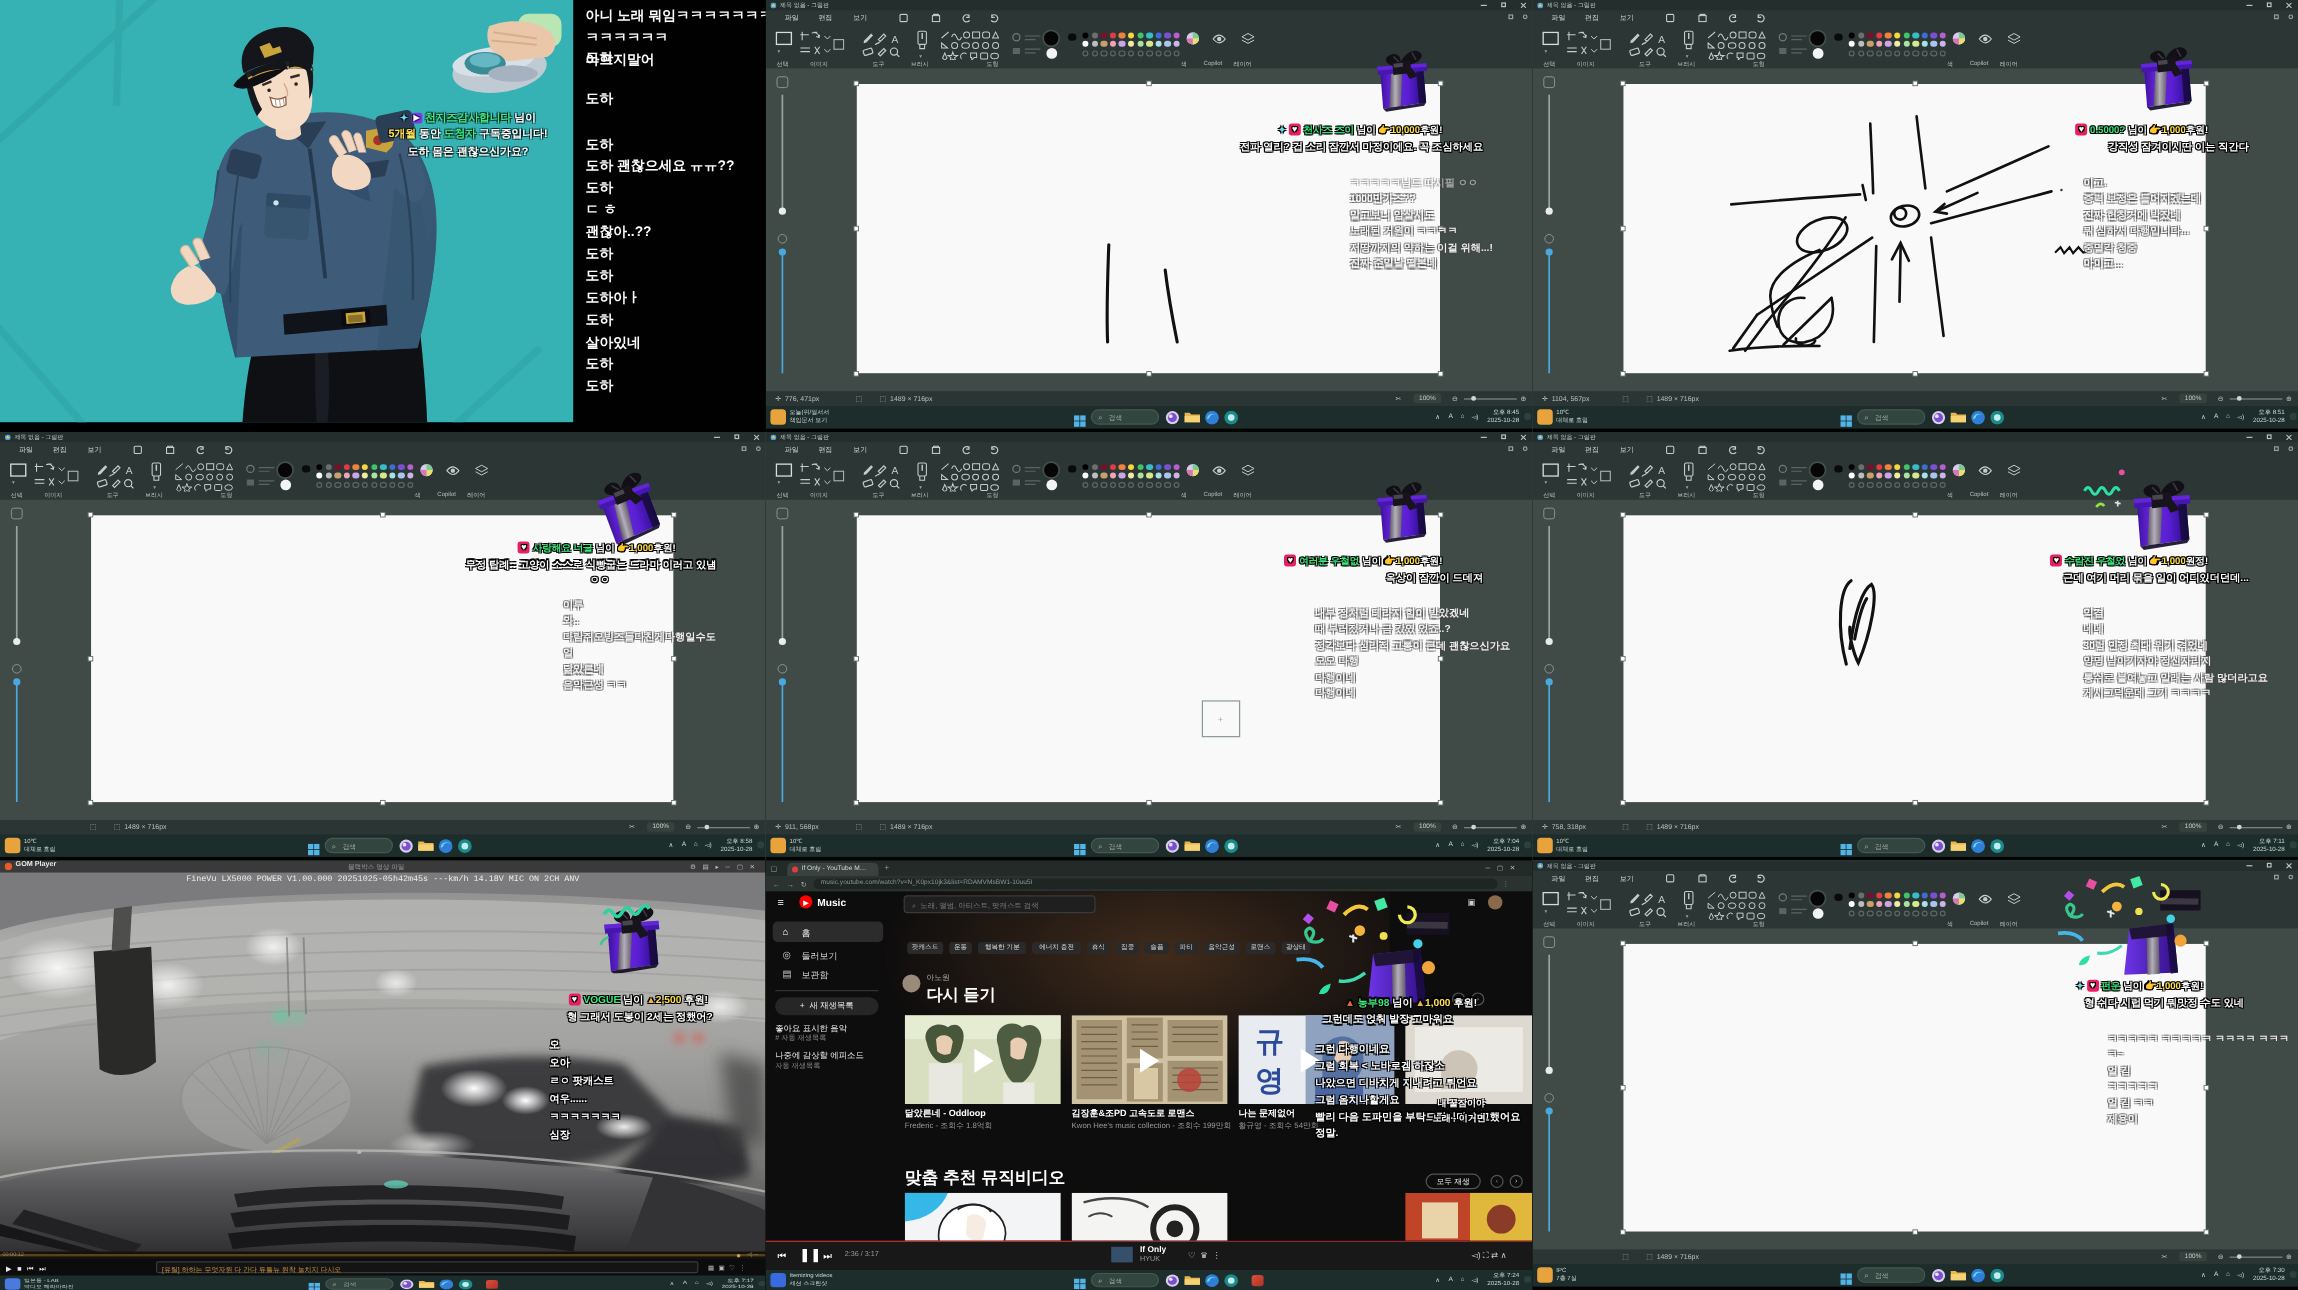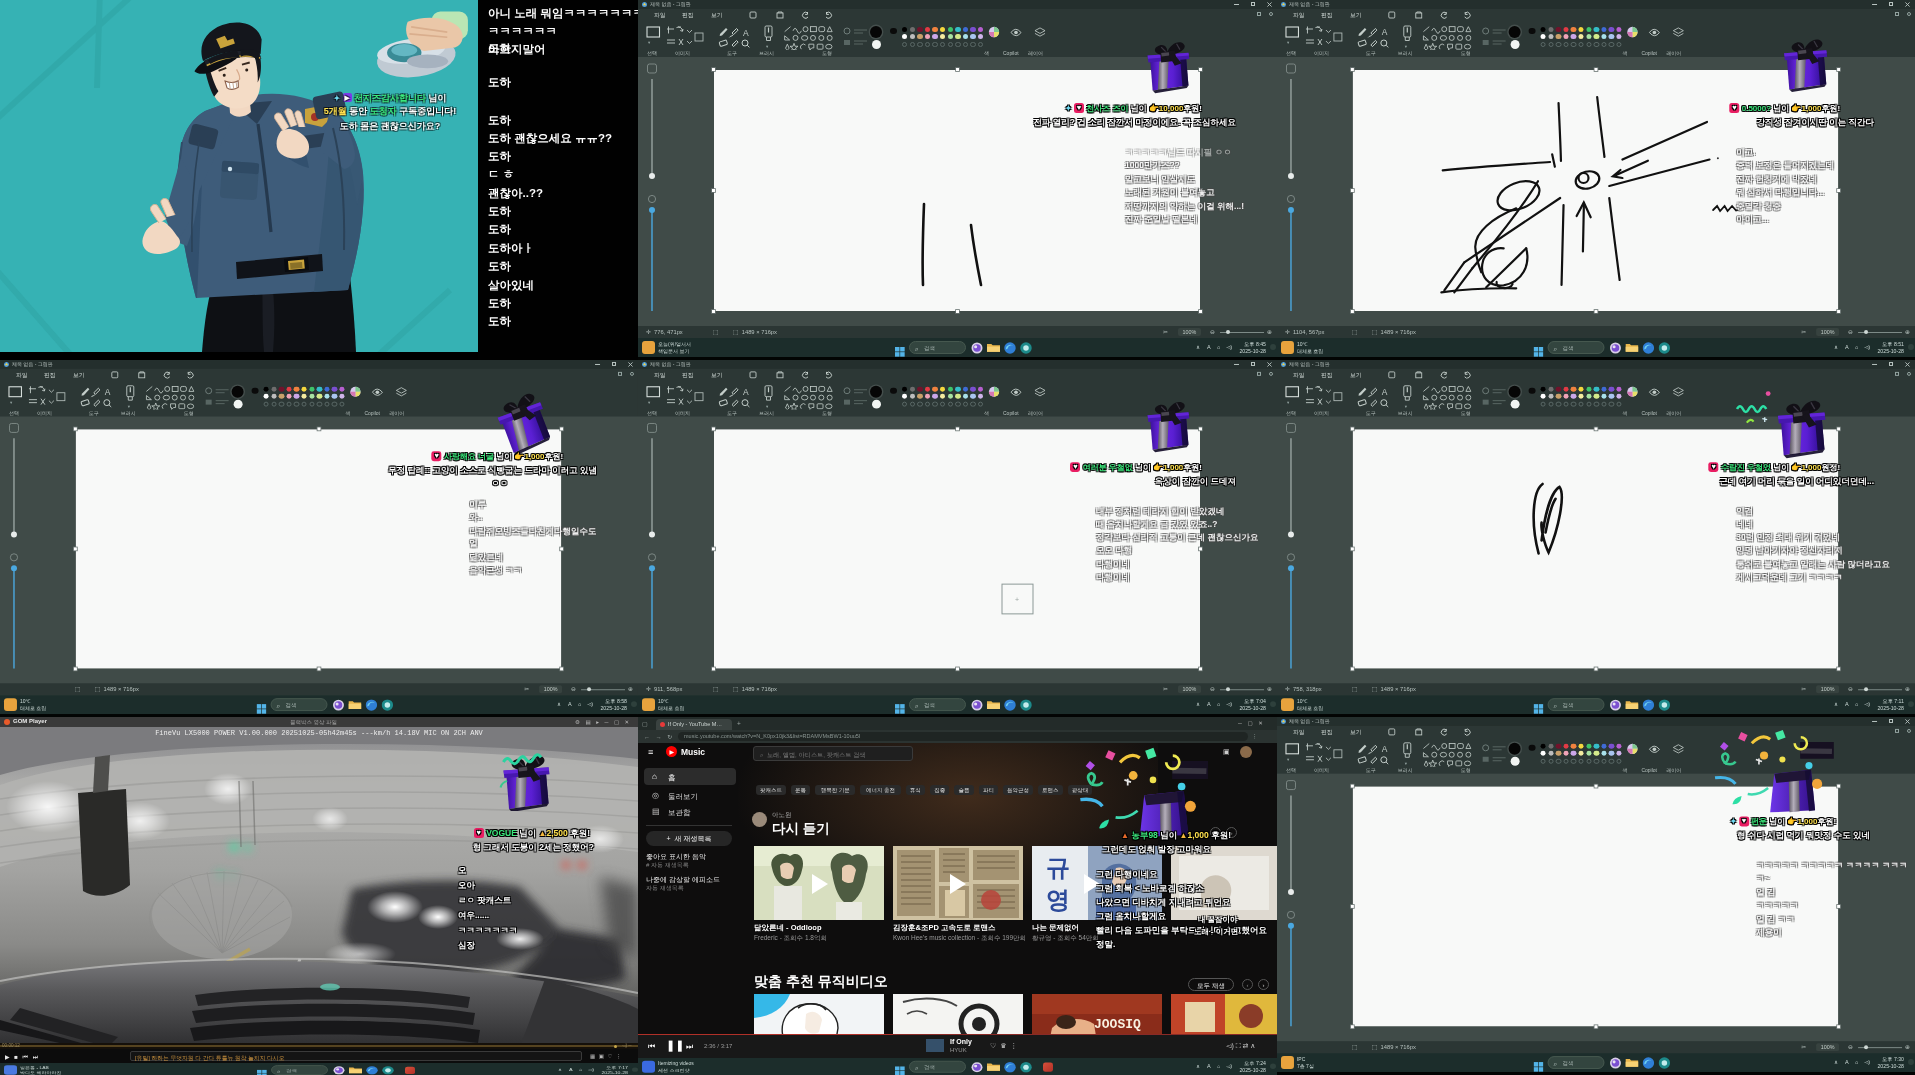--- a/index.html
+++ b/index.html
@@ -267,21 +267,21 @@
 <polygon points="23,17 40,15 42,27 24,29" fill="#17141c"></polygon>
 <polygon points="24,18 33,17 33.5,21 24.5,22" fill="#4a4650"></polygon>
 <path d="M38 18 L48 30 L40 33 L33 21 z" fill="#17141c"></path>
           </g>
         </svg></div>
       <div class="chatline don" style="right:75px;top:103px;font-size:8px"><span class="spark">✦</span> <span class="heart">♥</span> <span class="cgreen">천사즈 즈이</span><span class="cwhite"> 님이</span> <span class="chand">👉</span><span class="cyellow">10,000</span><span class="cwhite">후원!</span></div>
       <div class="chatline msg" style="right:41px;top:117px">전파 열리? 겁 소리 잠깐서 마정이에요. 꼭 조심하세요</div>
       <div class="fadeline" style="left:487px;top:147px"><span style="opacity:.55">ㅋㅋㅋㅋㅋ님드 따시필 ㅇㅇ</span></div>
       <div class="fadeline" style="left:487px;top:160px">1000만가즈??</div>
       <div class="fadeline" style="left:487px;top:174px">알고보니 암살시도</div>
-      <div class="fadeline" style="left:487px;top:187px">노래된 거원이 붙여놓고</div>
+      <div class="fadeline" style="left:487px;top:187px">노래된 거원이 ㅋㅋㅋㅋ</div>
       <div class="fadeline" style="left:487px;top:201px">저땅까지의 약하는 이걸 위해...!</div>
       <div class="fadeline" style="left:487px;top:214px">진짜 준일날 떨본네</div>
     </div>
   </div>
 <div class="cell" style="left:1277px;top:0px;width:638px;height:360px;background:#404b48">
     <div class="abs" style="left:0;top:0;width:639px;height:360px;transform:scale(0.9984,1.0000);transform-origin:0 0">
       <div class="abs" style="left:0;top:0;width:639px;height:8.5px;background:#242f2d"></div>
 <svg class="abs" style="left:4px;top:1.8px" width="5" height="5" viewBox="0 0 6 6">
         <circle cx="3" cy="3" r="3" fill="#4d9de0"></circle>
         <path d="M1 4 L3 1 L5 4 z" fill="#f0d04a"></path>
@@ -1049,21 +1049,21 @@
 <path d="M27 20 C16 20 13 12 22 9 C29 7 32 13 31 18 C33 9 44 2 50 7 C55 11 48 18 38 19 z" fill="#121016"></path>
 <path d="M24 11 l6 6 M42 7 l4 7" stroke="#3a3742" stroke-width="1.4"></path>
 <polygon points="23,17 40,15 42,27 24,29" fill="#17141c"></polygon>
 <polygon points="24,18 33,17 33.5,21 24.5,22" fill="#4a4650"></polygon>
 <path d="M38 18 L48 30 L40 33 L33 21 z" fill="#17141c"></path>
           </g>
         </svg></div>
       <div class="chatline don" style="right:75px;top:103px;font-size:8px"><span class="heart">♥</span> <span class="cgreen">여러분 우철없</span><span class="cwhite"> 님이</span> <span class="chand">👉</span><span class="cyellow">1,000</span><span class="cwhite">후원!</span></div>
       <div class="chatline msg" style="right:41px;top:117px">옥상이 잠깐이 드데져</div>
       <div class="fadeline" style="left:458px;top:147px">내부 정처럼 테라지 힘이 받았겠네</div>
-      <div class="fadeline" style="left:458px;top:160px">때 옴치나할게요 금 갔였 었죠..?</div>
+      <div class="fadeline" style="left:458px;top:160px">때 부러젔거나 금 갔였 었죠..?</div>
       <div class="fadeline" style="left:458px;top:174px">정각보다 심리적 고통이 큰데 괜찮으신가요</div>
       <div class="fadeline" style="left:458px;top:187px">오오 다행</div>
       <div class="fadeline" style="left:458px;top:201px">다행이네</div>
       <div class="fadeline" style="left:458px;top:214px">다행이네</div>
     </div>
   </div>
 <div class="cell" style="left:1277px;top:360px;width:638px;height:357px;background:#404b48">
     <div class="abs" style="left:0;top:0;width:639px;height:360px;transform:scale(0.9984,0.9917);transform-origin:0 0">
       <div class="abs" style="left:0;top:0;width:639px;height:8.5px;background:#242f2d"></div>
 <svg class="abs" style="left:4px;top:1.8px" width="5" height="5" viewBox="0 0 6 6">
@@ -1987,27 +1987,20 @@
 <path d="M52 20 a10 10 0 0 1 16 6 l-3 12 a9 8 0 0 1 -14 -4 z" fill="#f6ece2"></path>
 <path d="M44 14 C52 8 66 8 72 16" fill="none" stroke="#222" stroke-width="1.6"></path>
         </svg></div>
 <div class="abs" style="left:255px;top:251px;width:130px;height:74px"><svg width="130" height="46" viewBox="0 0 130 46">
           <rect width="130" height="46" fill="#f4f4f2"></rect>
 <circle cx="86" cy="30" r="18" fill="none" stroke="#222" stroke-width="5"></circle>
 <circle cx="86" cy="30" r="7" fill="#222"></circle>
 <path d="M10 8 C30 2 52 4 64 12" fill="none" stroke="#444" stroke-width="2"></path>
 <path d="M14 20 q10 -6 20 0" fill="none" stroke="#444" stroke-width="1.6"></path>
         </svg></div>
-<div class="abs" style="left:394px;top:251px;width:130px;height:74px"><svg width="130" height="46" viewBox="0 0 130 46">
-          <rect width="130" height="46" fill="#8a2c1a"></rect>
-<rect x="0" y="0" width="130" height="20" fill="#a03820"></rect>
-<path d="M20 34 C30 24 50 22 62 30 L64 42 L18 44 z" fill="#e8b088"></path>
-<ellipse cx="34" cy="28" rx="10" ry="7" fill="#3a2418"></ellipse>
-<text x="62" y="34" font-size="13" font-weight="bold" fill="#f8f0e0" font-family="Liberation Mono">JOOSIQ</text>
-        </svg></div>
 <div class="abs" style="left:533px;top:251px;width:106px;height:74px"><svg width="106" height="46" viewBox="0 0 106 46">
           <rect width="106" height="46" fill="#c04428"></rect>
 <rect x="54" y="0" width="52" height="46" fill="#e0b83c"></rect>
 <rect x="14" y="8" width="30" height="30" fill="#e8d4a8"></rect>
 <circle cx="80" cy="22" r="12" fill="#8a3c28"></circle>
         </svg></div>
 <div class="abs" style="left:438px;top:-2px;width:132px;height:102px"><svg viewBox="0 0 120 90" width="100%" height="100%">
 <defs>
             <linearGradient id="gpe" x1="0" y1="0" x2="1" y2="0">
               <stop offset="0" stop-color="#6d35e8"></stop>

